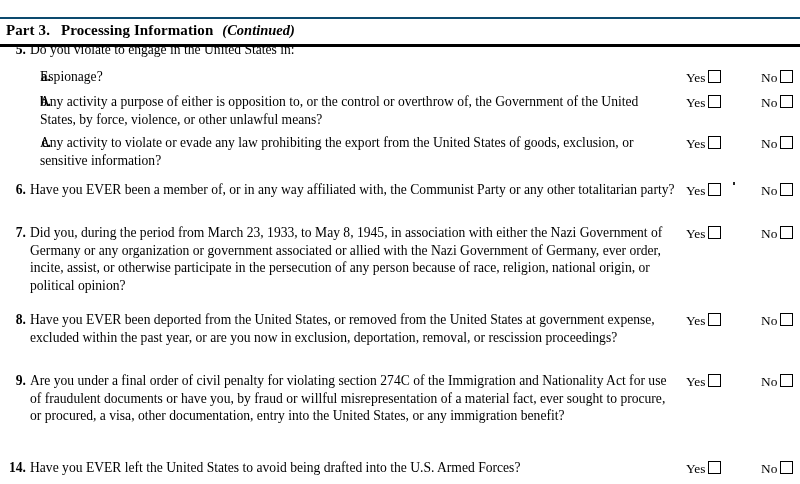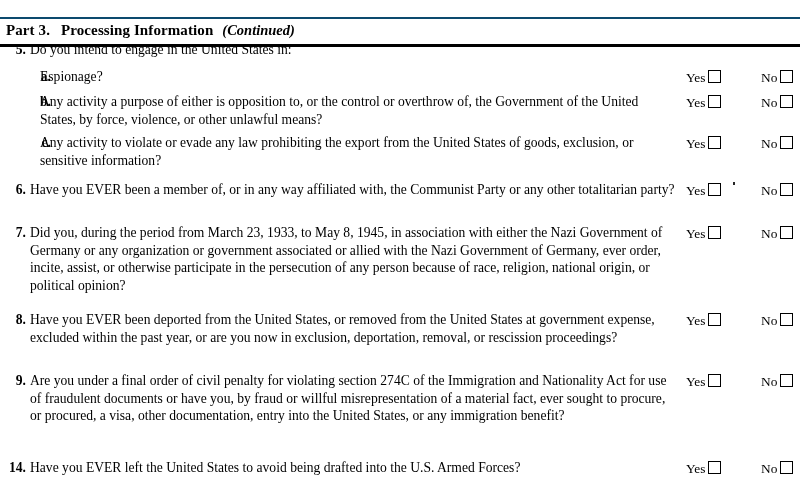--- a/index.html
+++ b/index.html
@@ -139,21 +139,21 @@
 
 <div class="section-header">
   <div class="section-header-inner">
     <span class="part-label">Part 3.</span><span class="part-title">Processing Information</span><span class="part-continued">(Continued)</span>
   </div>
 </div>
 
 <div id="questions-root">
     <div class="q-block" style="top: 41px; width: 800px;">
       <div class="q-num lvl1">5.</div>
-      <div class="q-text lvl1">Do you intend to engage in the United States in:</div>
+      <div class="q-text lvl1">Do you violate to engage in the United States in:</div>
     </div>
     <div class="q-block" style="top: 68px; width: 800px;">
       <div class="q-num lvl2">a.</div>
       <div class="q-text lvl2">Espionage?</div>
       <div class="answers">
         <span class="ans-opt yes"><span class="ans-label">Yes</span><span class="checkbox"></span></span>
         <span class="ans-opt no"><span class="ans-label">No</span><span class="checkbox"></span></span>
       </div>
     </div>
     <div class="q-block" style="top: 93px; width: 800px;">

